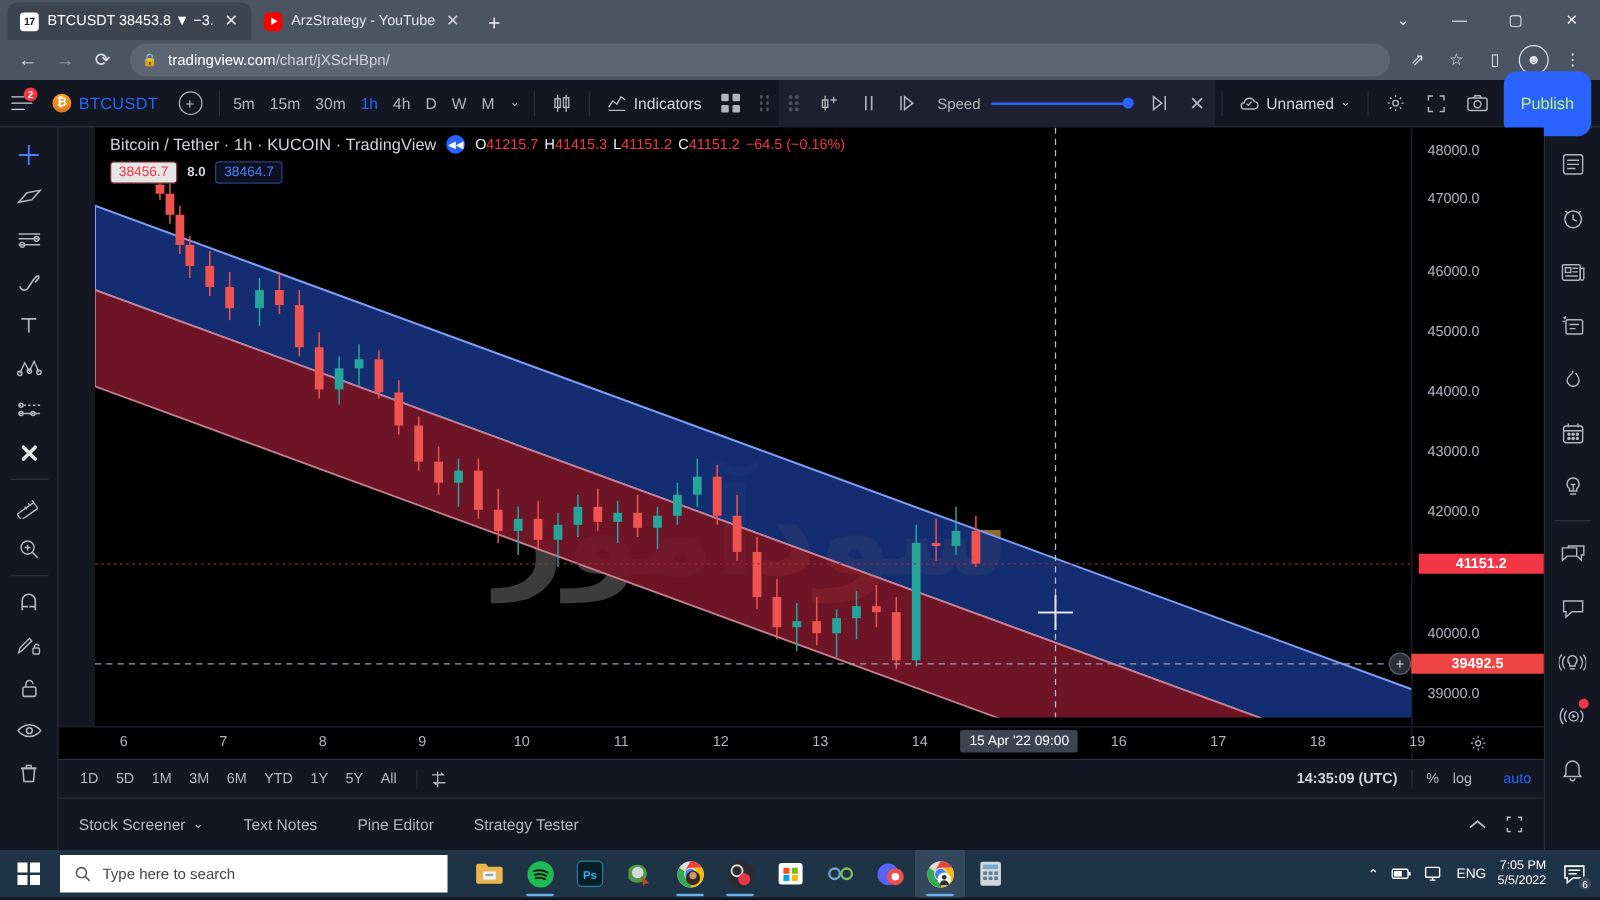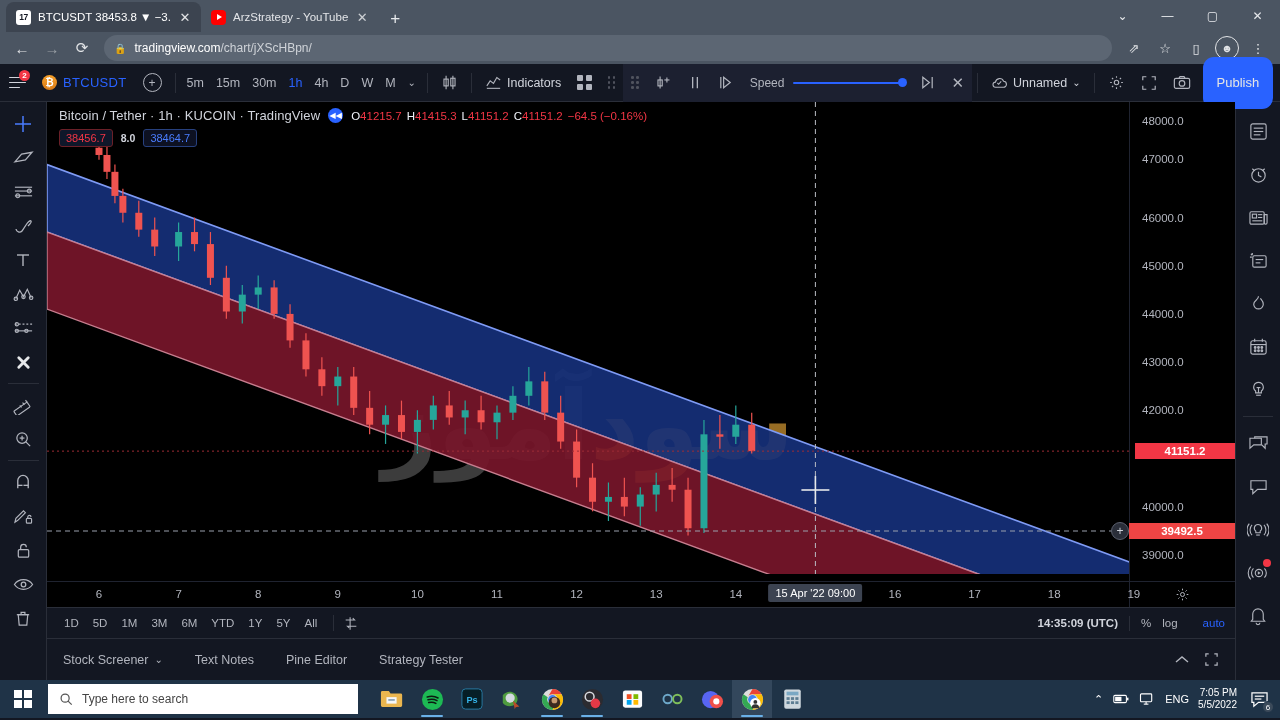--- a/index.html
+++ b/index.html
@@ -63,54 +63,54 @@
   .tf { padding:0 6px; font-size:12.5px; color:#b2b5be; height:38px; display:flex; align-items:center;}
   .tf.sel { color:#2962ff; }
   .ind-label { margin-left:5px; font-size:12.5px; color:#d1d4dc; }
   .speed-wrap { display:flex; align-items:center; gap:9px; padding:0 9px; }
   .speed-label { font-size:12px; color:#b2b5be; }
   .speed-track { width:110px; height:2px; background:#2962ff; border-radius:2px; position:relative;}
   .speed-knob { position:absolute; right:-4px; top:-3.5px; width:9px; height:9px;
     border-radius:50%; background:#2962ff; }
   .replay-bar { display:flex; align-items:center; background:#1c2030; height:38px; }
   .unnamed { display:flex; align-items:center; gap:5px; padding:0 8px; font-size:12.5px; color:#d1d4dc;}
-  .publish { background:#2962ff; color:#e5e5e5; font-size:13px; font-weight:500;
+  .publish { background:#2962ff; color:#bef264; font-size:13px; font-weight:500;
     height:52px; display:flex; align-items:center; padding:0 14px; margin-left:4px;border-radius:11px; }
   .grid2 { display:grid; grid-template-columns:6px 6px; grid-template-rows:6px 6px; gap:2.5px; }
   .grid2 i { background:#b2b5be; border-radius:1px; display:block; }
   .dots6 { display:grid; grid-template-columns:2.5px 2.5px; grid-template-rows:repeat(3,2.5px);
     gap:2.5px; }
   .dots6 i { background:#50535e; border-radius:50%; display:block; }
 
   
   .tv-body { display:flex; height:578px; }
   .left-rail { width:47px; background:#131722; border-right:1px solid #2a2e39;
     display:flex; flex-direction:column; align-items:center; padding-top:5px; }
   .rail-btn { width:40px; height:34px; display:flex; align-items:center;
     justify-content:center; color:#b2b5be; }
   .rail-sep { width:31px; height:1px; background:#2a2e39; margin:4px 0; }
 
   .chart-col { flex:1; display:flex; flex-direction:column; min-width:0; }
   .chart-area { position:relative; flex:1; display:flex; min-height:0; }
-  .canvas-wrap { position:relative; flex:1; background:#000; overflow:hidden; }
+  .canvas-wrap { position:relative; flex:1; background:#000; overflow:hidden;margin-left:29px; }
   .price-axis { width:106px; background:#000; border-left:1px solid #1f2330;
     position:relative; }
   .price-axis .plab { position:absolute; left:12px; font-size:11.5px; color:#b2b5be;
     transform:translateY(-50%); }
 
   .legend { position:absolute; left:12px; top:6px; z-index:6; pointer-events:none; }
   .legend-row1 { display:flex; align-items:center; gap:8px; font-size:13px; color:#d1d4dc; }
   .legend-title { letter-spacing:.1px; }
   .rewind { width:15px;height:15px;border-radius:50%; background:#2962ff; color:#fff;
     font-size:8px; display:flex; align-items:center; justify-content:center; }
   .ohlc { font-size:11.5px; color:#f23645; display:flex; gap:5px; }
   .ohlc b { color:#f0f3fa; font-weight:normal; }
   .legend-row2 { display:flex; align-items:center; gap:8px; margin-top:6px; }
   .pill { font-size:11px; padding:2px 6px; border-radius:3px; }
-  .pill.red { color:#f23645; border:1px solid #6b2028; background:#0f172a; }
+  .pill.red { color:#f23645; border:1px solid #6b2028; background:#e5e5e5; }
   .pill.blue { color:#4a7dff; border:1px solid #27407e; background:#0d1122; }
   .midval { font-size:10.5px; color:#d1d4dc; font-weight:bold; }
 
   .watermark { position:absolute; left:0; right:0; top:268px; text-align:center;
     font-size:96px; font-weight:bold; color:#b8842c; opacity:.82; z-index:1;
     letter-spacing:2px; direction:rtl; pointer-events:none; text-shadow:0 2px 8px #000;}
   .watermark .gray { color:#4a4a4a; }
 
   .time-axis { height:26px; background:#000; border-top:1px solid #1f2330;
     position:relative; display:flex; }

